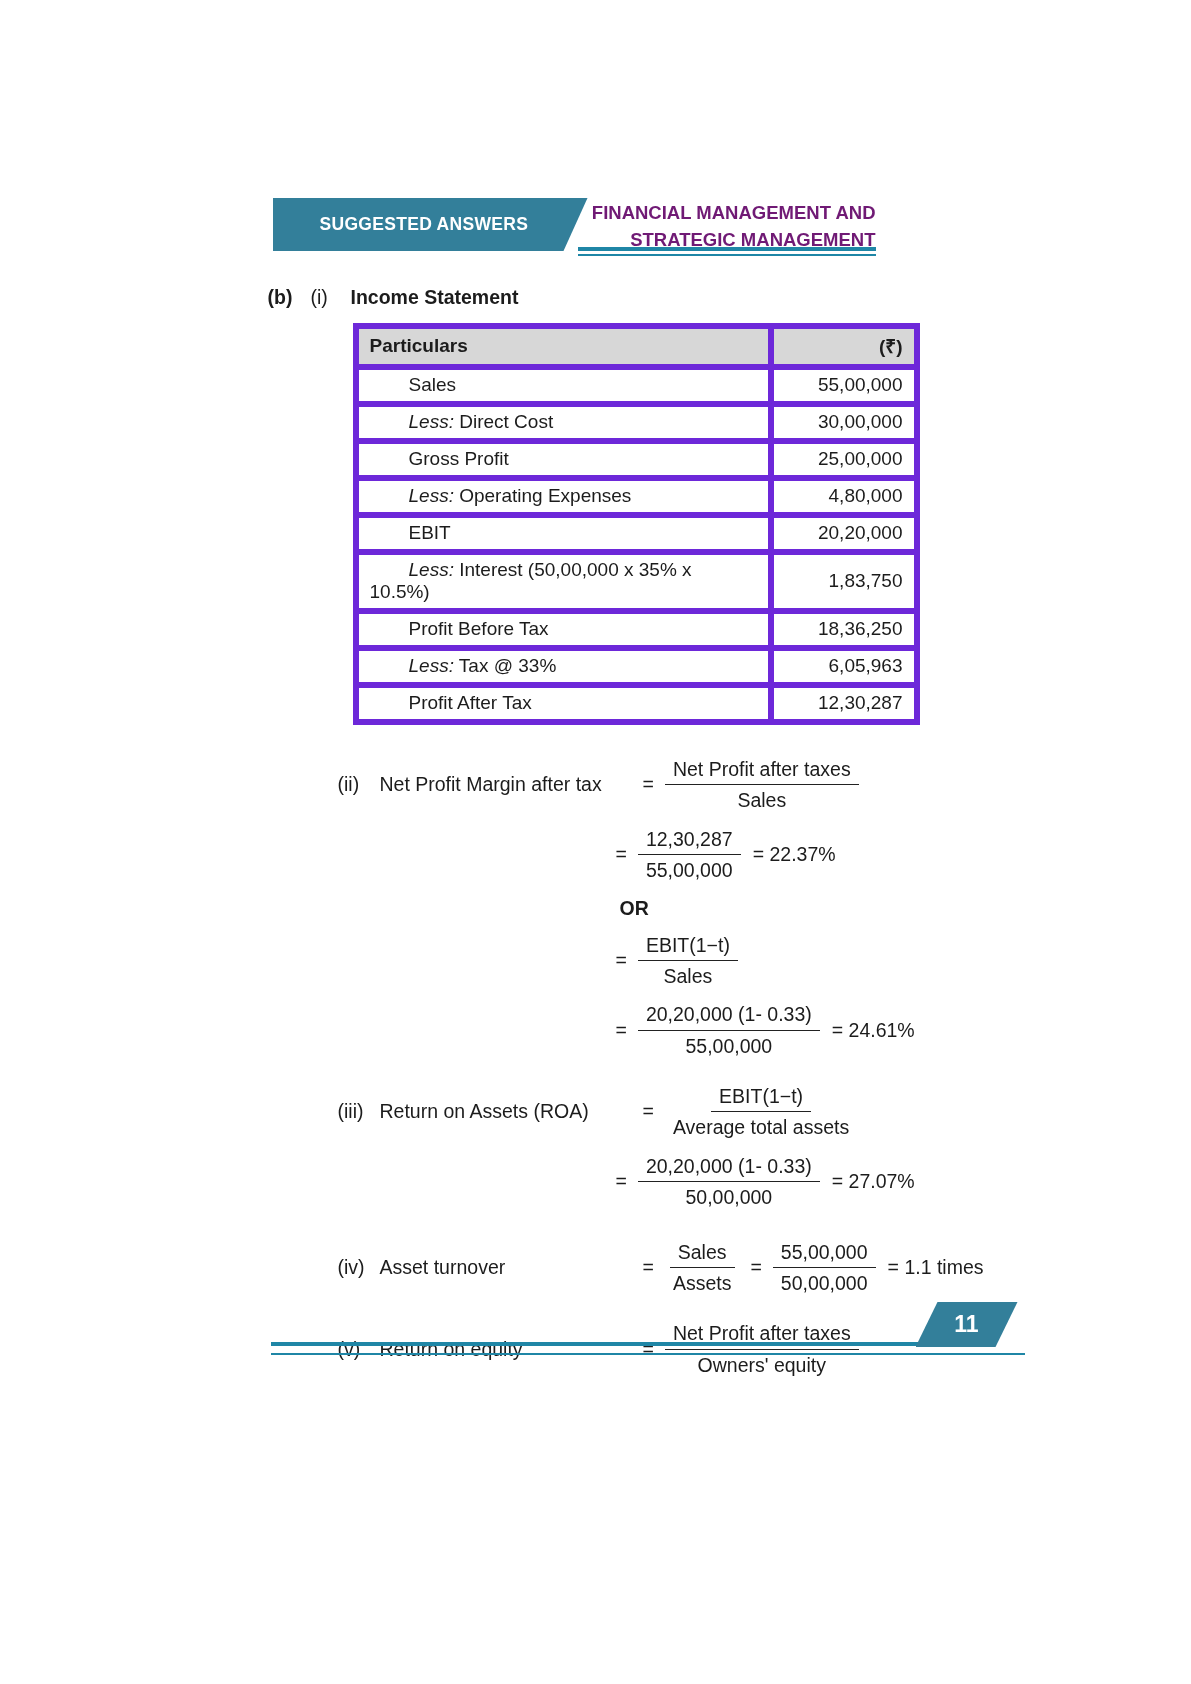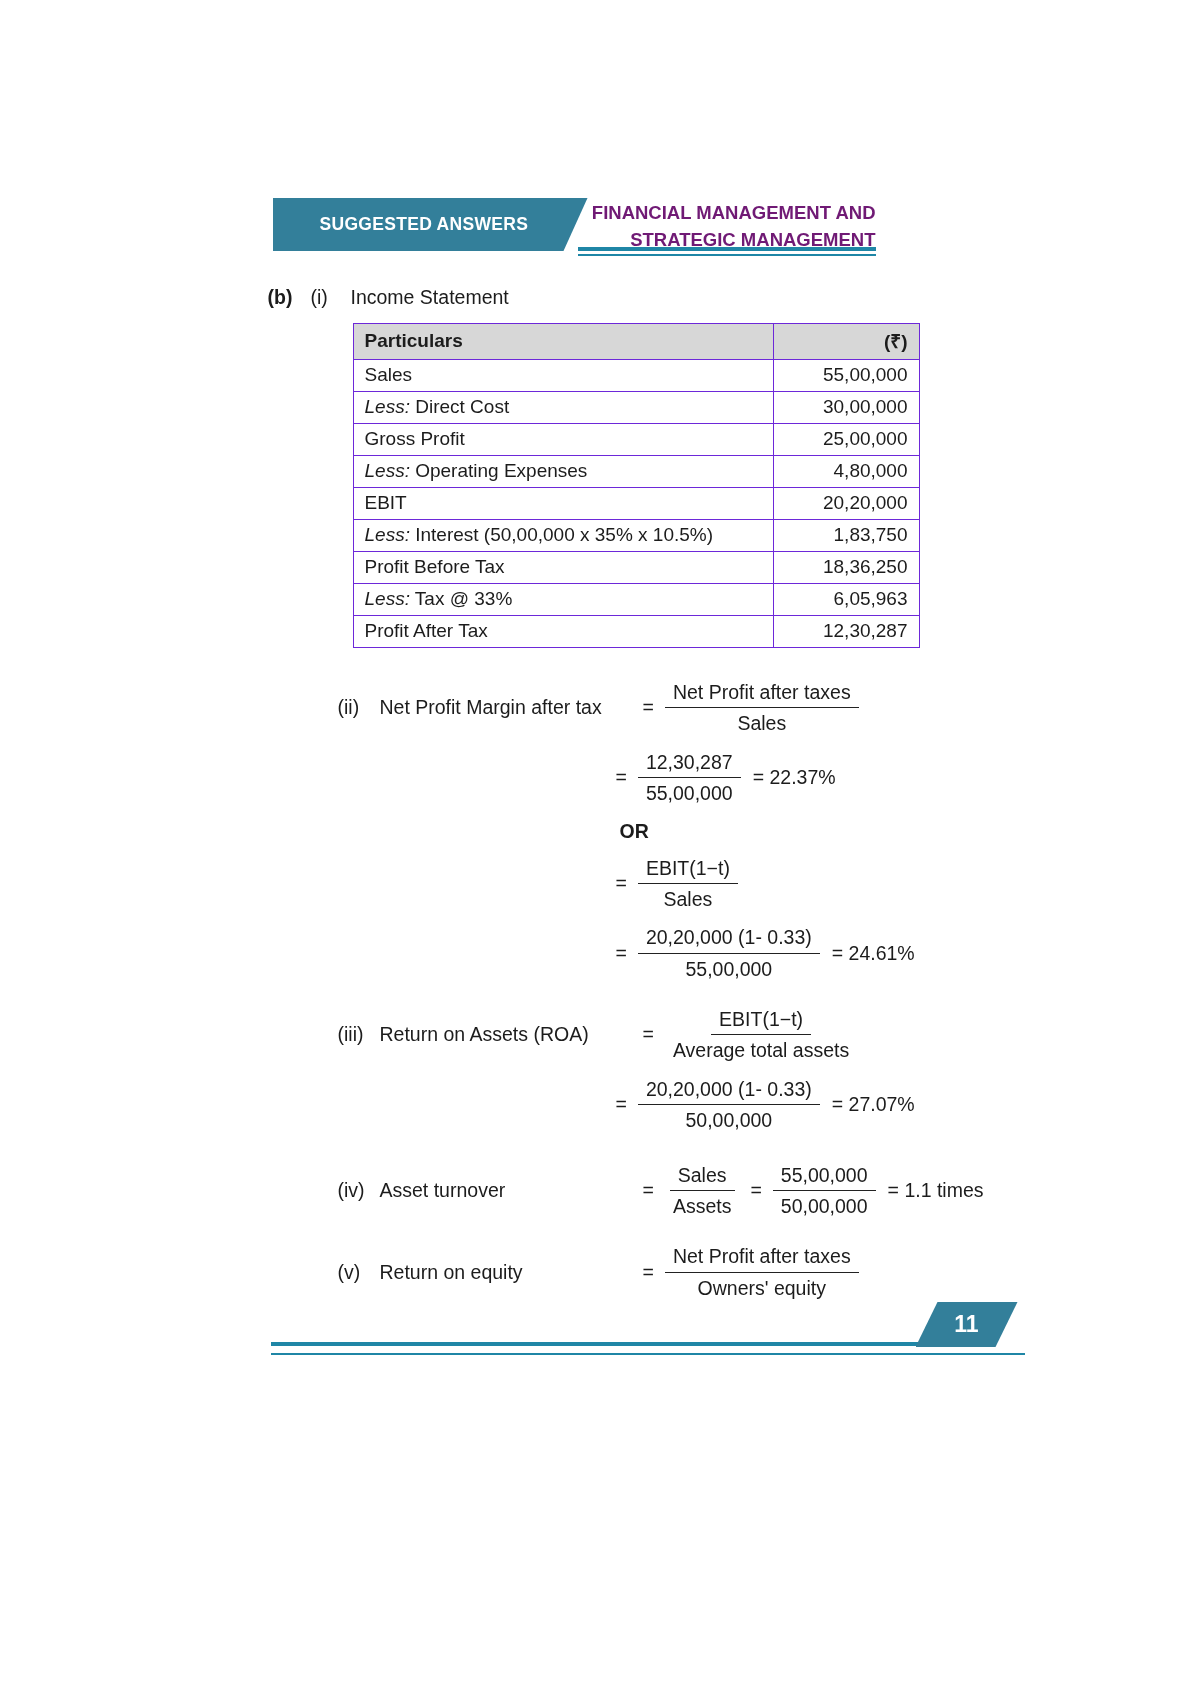--- a/index.html
+++ b/index.html
@@ -35,38 +35,38 @@
   }
   .header-rule { position: absolute; left: 305px; right: 0; top: 49px; }
   .header-rule .thick { height: 4px; background: #1f86a6; }
   .header-rule .thin { height: 2px; background: #1f86a6; margin-top: 3px; }
 
   
   .main { position: absolute; top: 286px; left: 200px; right: 180px; font-size: 19.5px; }
   .section-line { display: flex; }
   .sec-b { font-weight: bold; width: 43px; }
   .sec-i { width: 40px; }
-  .sec-title { font-weight: normal; }
+  .sec-title { font-weight: bold; }
 
   table.income-table {
     border-collapse: collapse;
     margin: 14px 0 0 85px;
     width: 567px;
     font-size: 19px;
   }
   .income-table th, .income-table td {
-    border: 1px solid #6d28d9;
+    border: 6px solid #6d28d9;
     padding: 4px 11px 5px 11px;
     vertical-align: middle;
   }
   .income-table thead th { background: #d7d7d7; font-weight: bold; }
   .income-table .col-part { text-align: left; }
   .income-table .col-amt { text-align: right; width: 146px; }
   .income-table td.amt { text-align: right; }
-  .income-table i.less { font-style: italic; }
+  .income-table i.less { font-style: italic; margin-left: 39px; }
 
   
   .formulas { margin-top: 32px; }
   .frow { display: flex; align-items: center; margin-left: 43px; }
   .frow.cont { margin-left: 337px; }
   .f-label { width: 42px; flex: none; margin-left: 27px; }
   .f-name  { width: 252px; flex: none; white-space: nowrap; }
   .f-sign  { flex: none; margin: 0 11px; }
   .f-result{ margin-left: 12px; white-space: nowrap; }
   .fraction {

